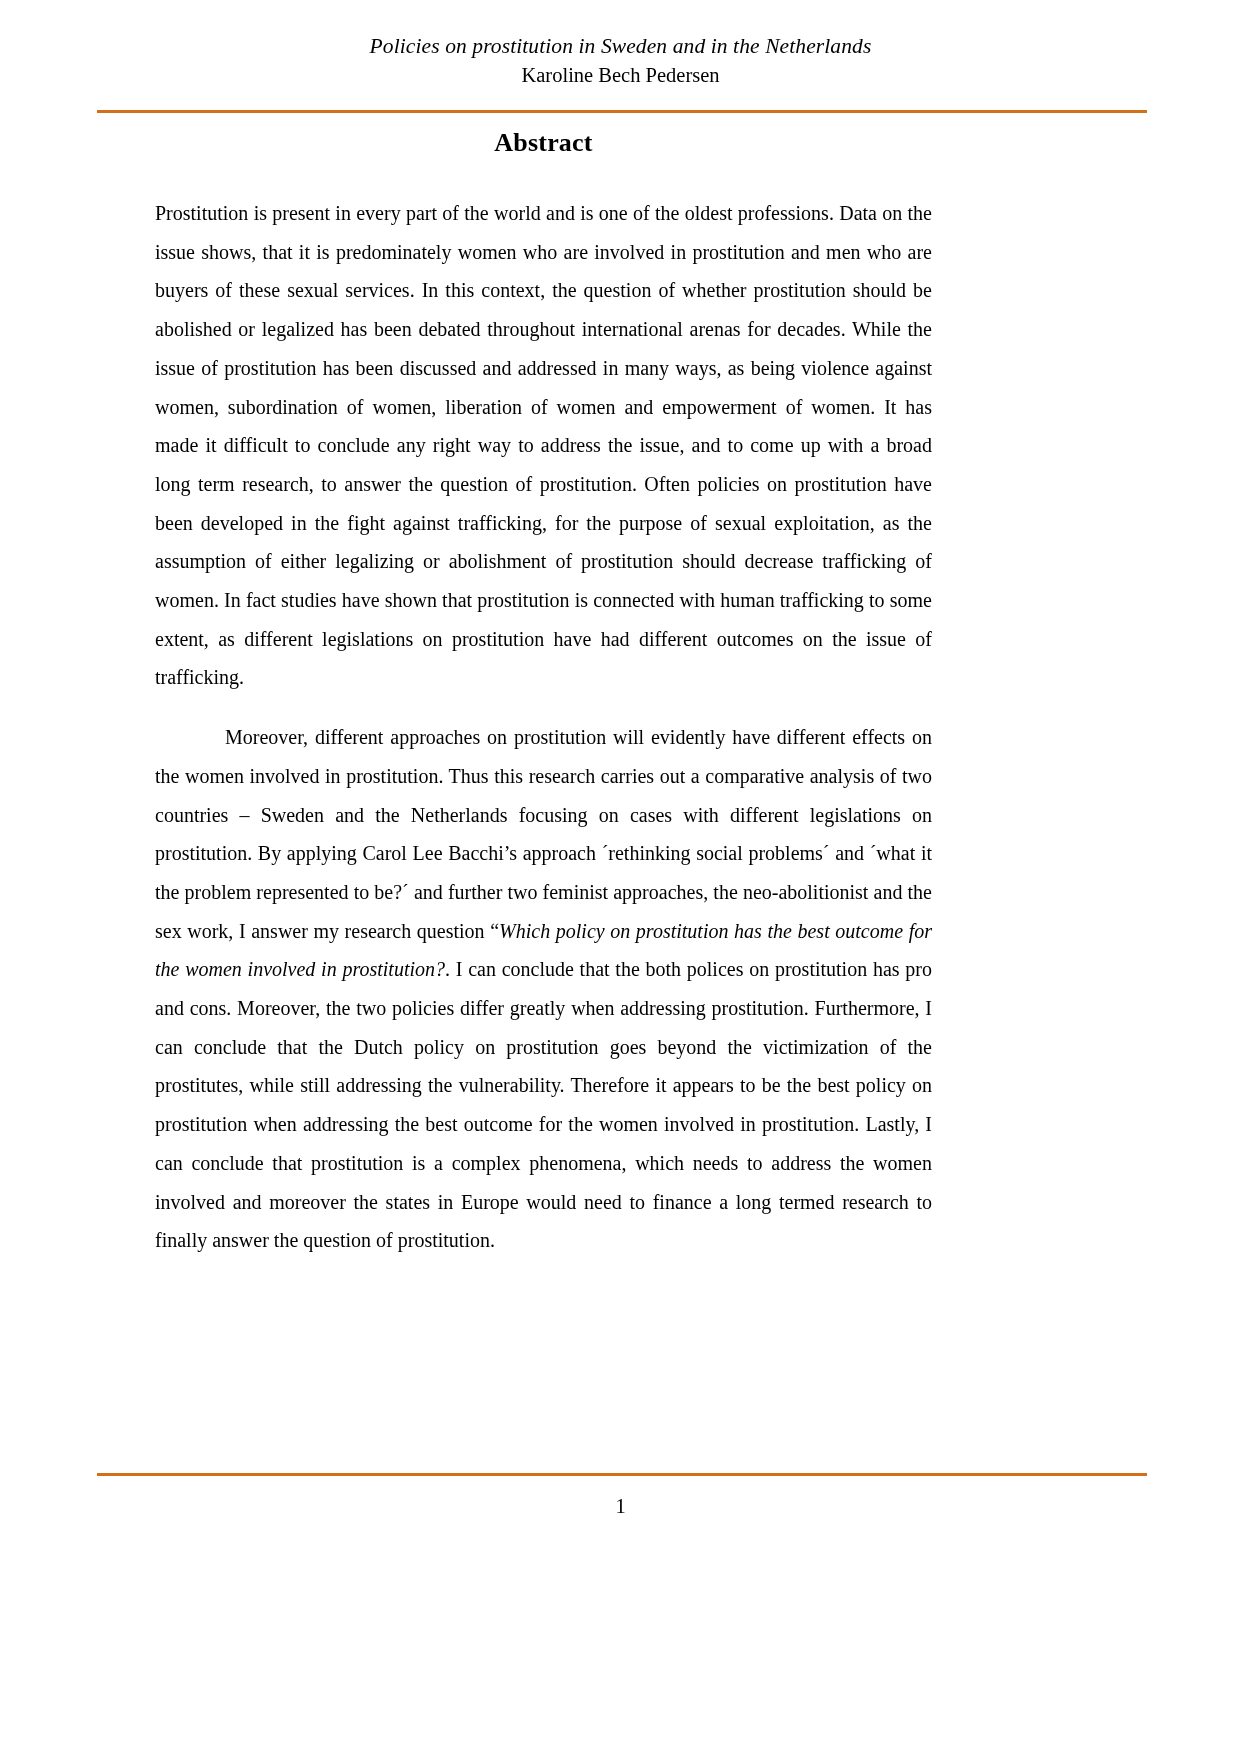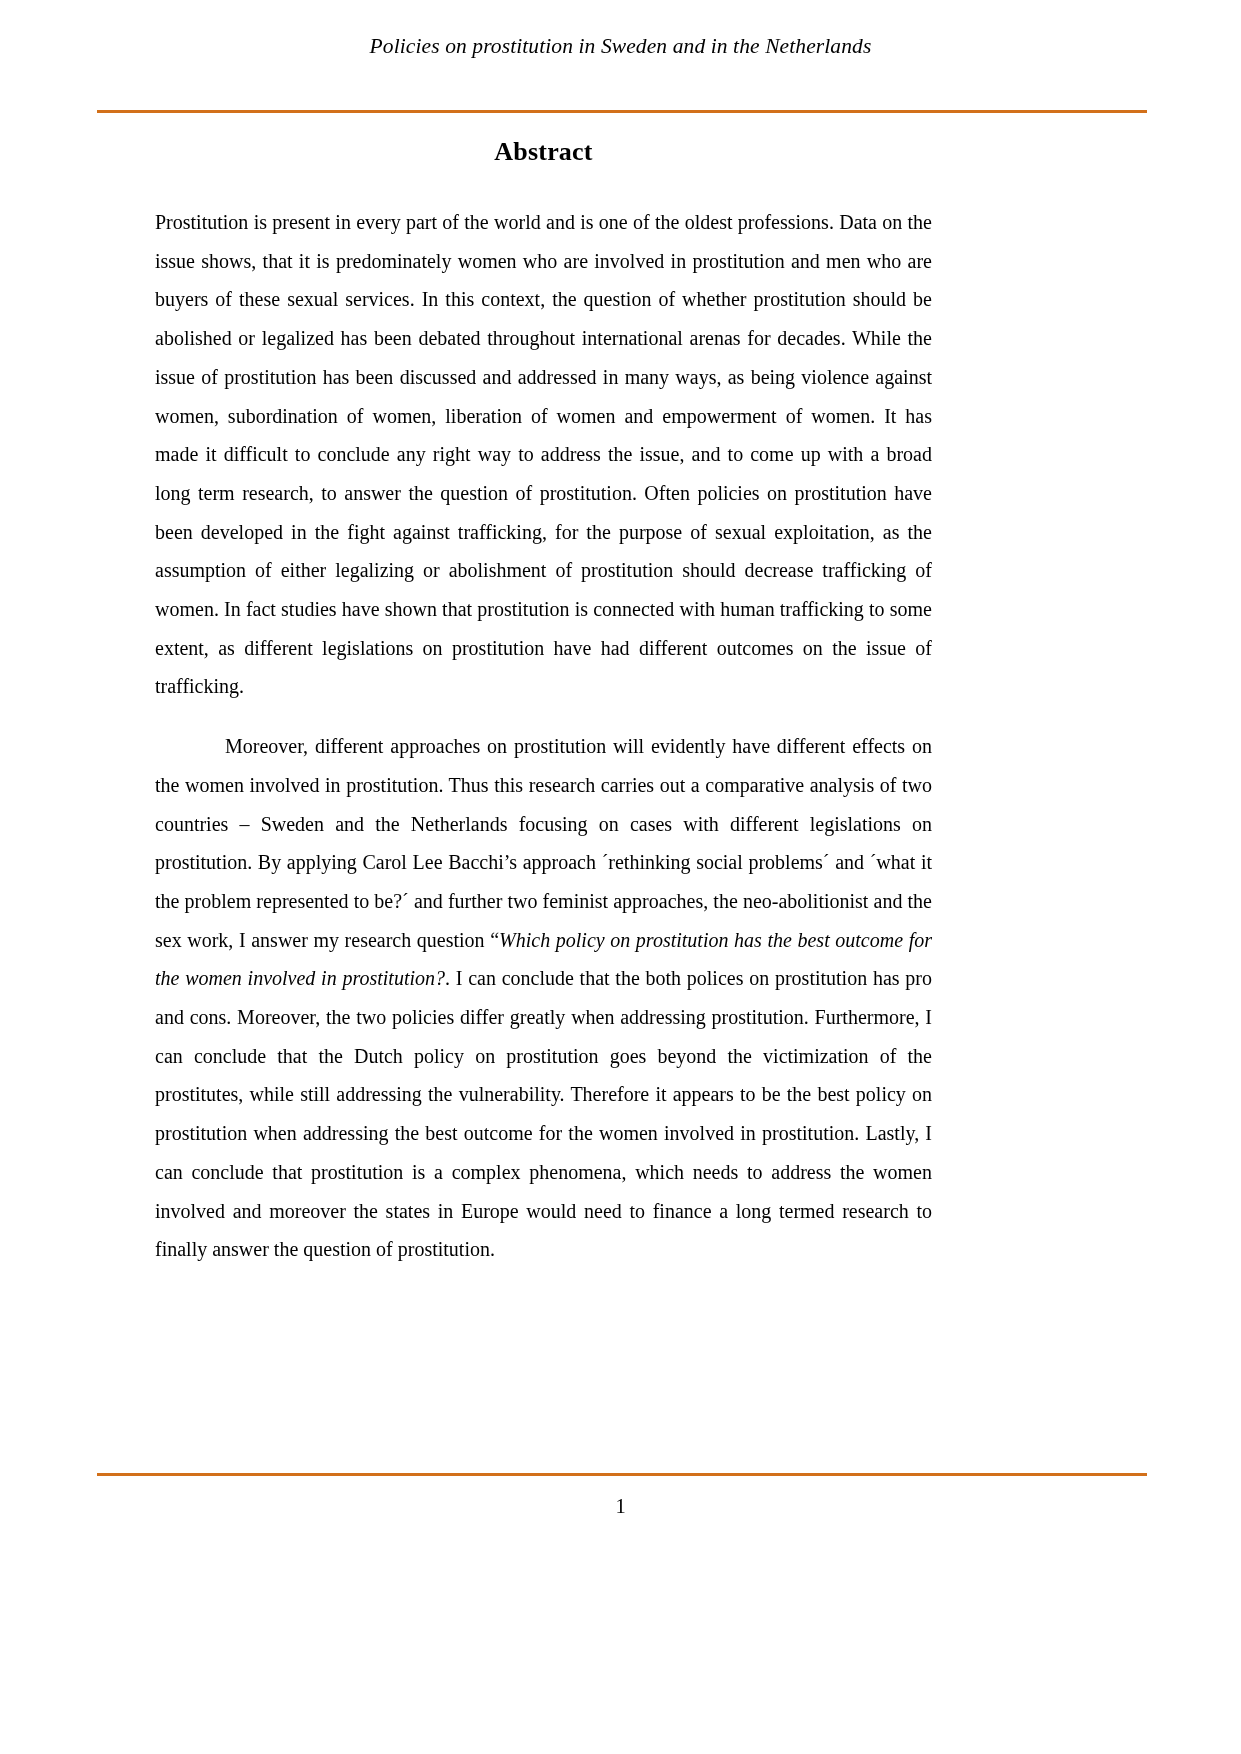--- a/index.html
+++ b/index.html
@@ -59,21 +59,20 @@
     height: 3px;
     background: #D2701A;
   }
 
   
   .content {
     position: absolute;
     left: 155px;
     top: 128px;
     width: 777px;
-    margin-top: 9px;
   }
   .doc-heading {
     font-size: 26px;
     font-weight: bold;
     text-align: center;
     margin: 0 0 36px 0;
     letter-spacing: 0.2px;
   }
   p.para {
     margin: 0 0 4px 0;
@@ -103,20 +102,21 @@
     line-height: 1.2;
   }
 </style>
 </head>
 <body>
 
 <div class="page">
 
   <div class="header">
     <div class="header-title">Policies on prostitution in Sweden and in the Netherlands</div>
+    <div class="header-author">Karoline Bech Pedersen</div>
   </div>
 
   <div class="rule-top"></div>
 
   <div class="content">
 
     <h1 class="doc-heading">Abstract</h1>
 
     <p class="para">Prostitution is present in every part of the world and is one of the oldest professions. Data on the issue shows, that it is predominately women who are involved in prostitution and men who are buyers of these sexual services. In this context, the question of whether prostitution should be abolished or legalized has been debated throughout international arenas for decades. While the issue of prostitution has been discussed and addressed in many ways, as being violence against women, subordination of women, liberation of women and empowerment of women. It has made it difficult to conclude any right way to address the issue, and to come up with a broad long term research, to answer the question of prostitution. Often policies on prostitution have been developed in the fight against trafficking, for the purpose of sexual exploitation, as the assumption of either legalizing or abolishment of prostitution should decrease trafficking of women. In fact studies have shown that prostitution is connected with human trafficking to some extent, as different legislations on prostitution have had different outcomes on the issue of trafficking.</p>
 

